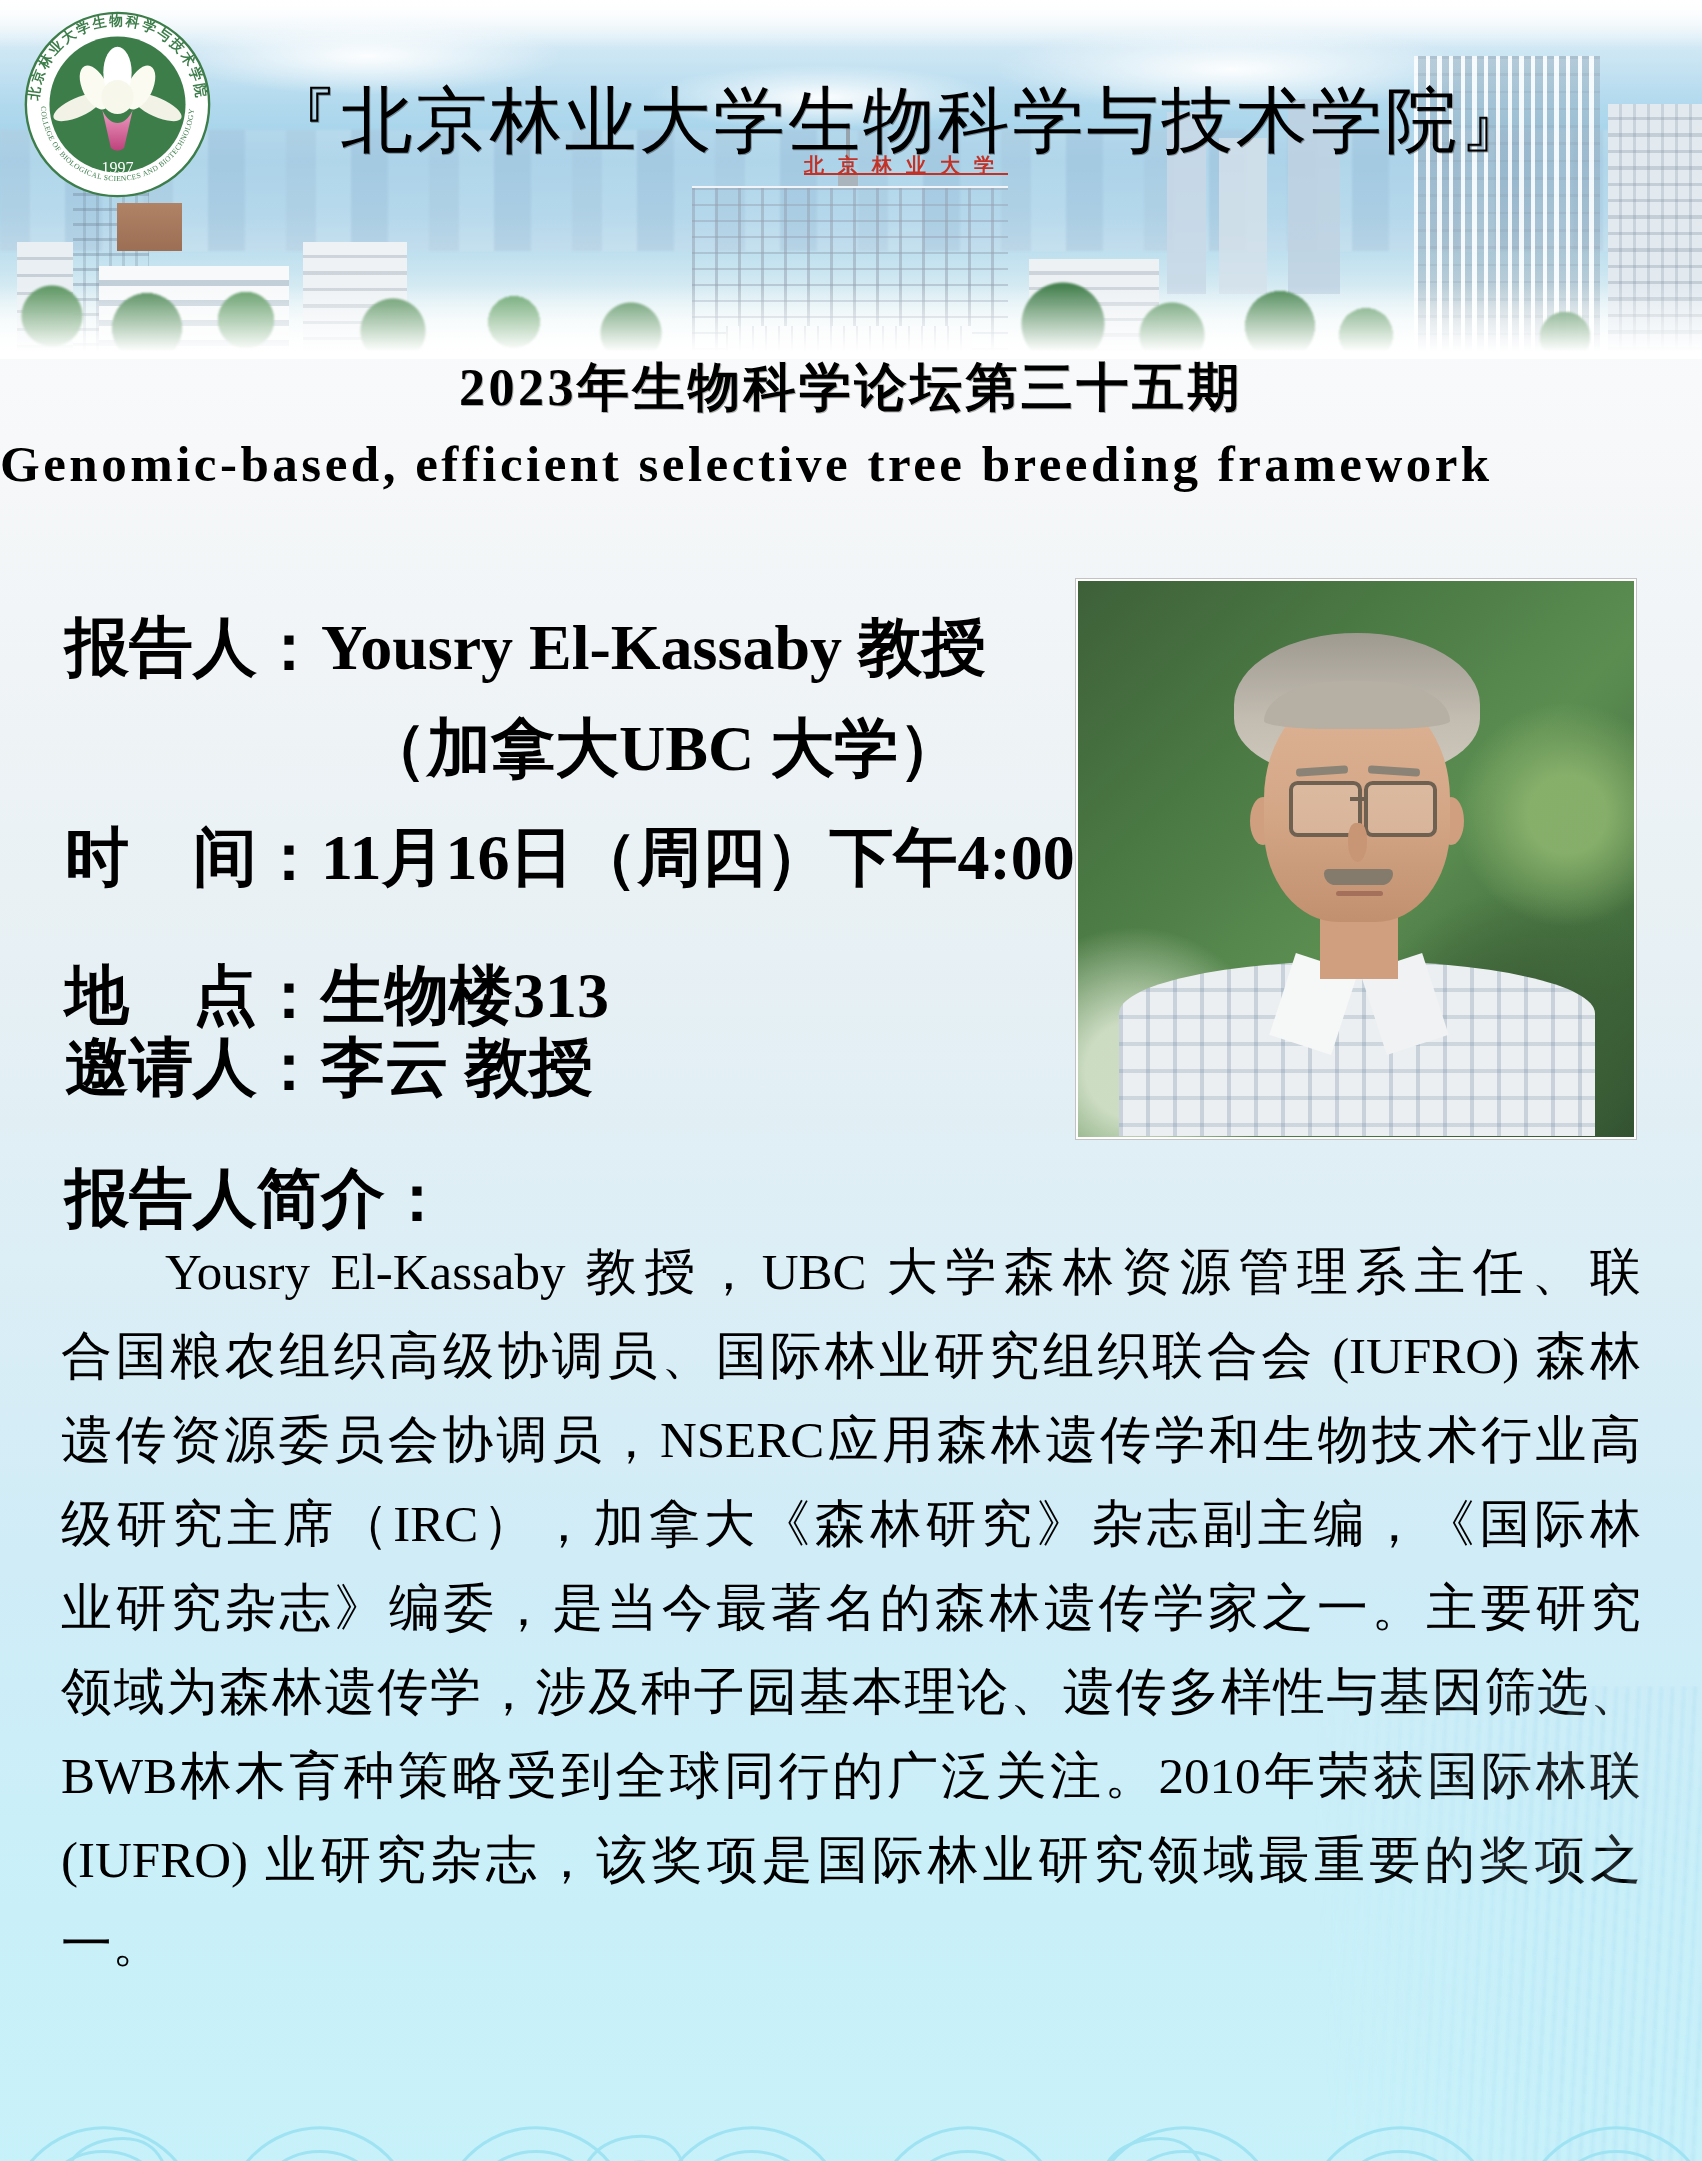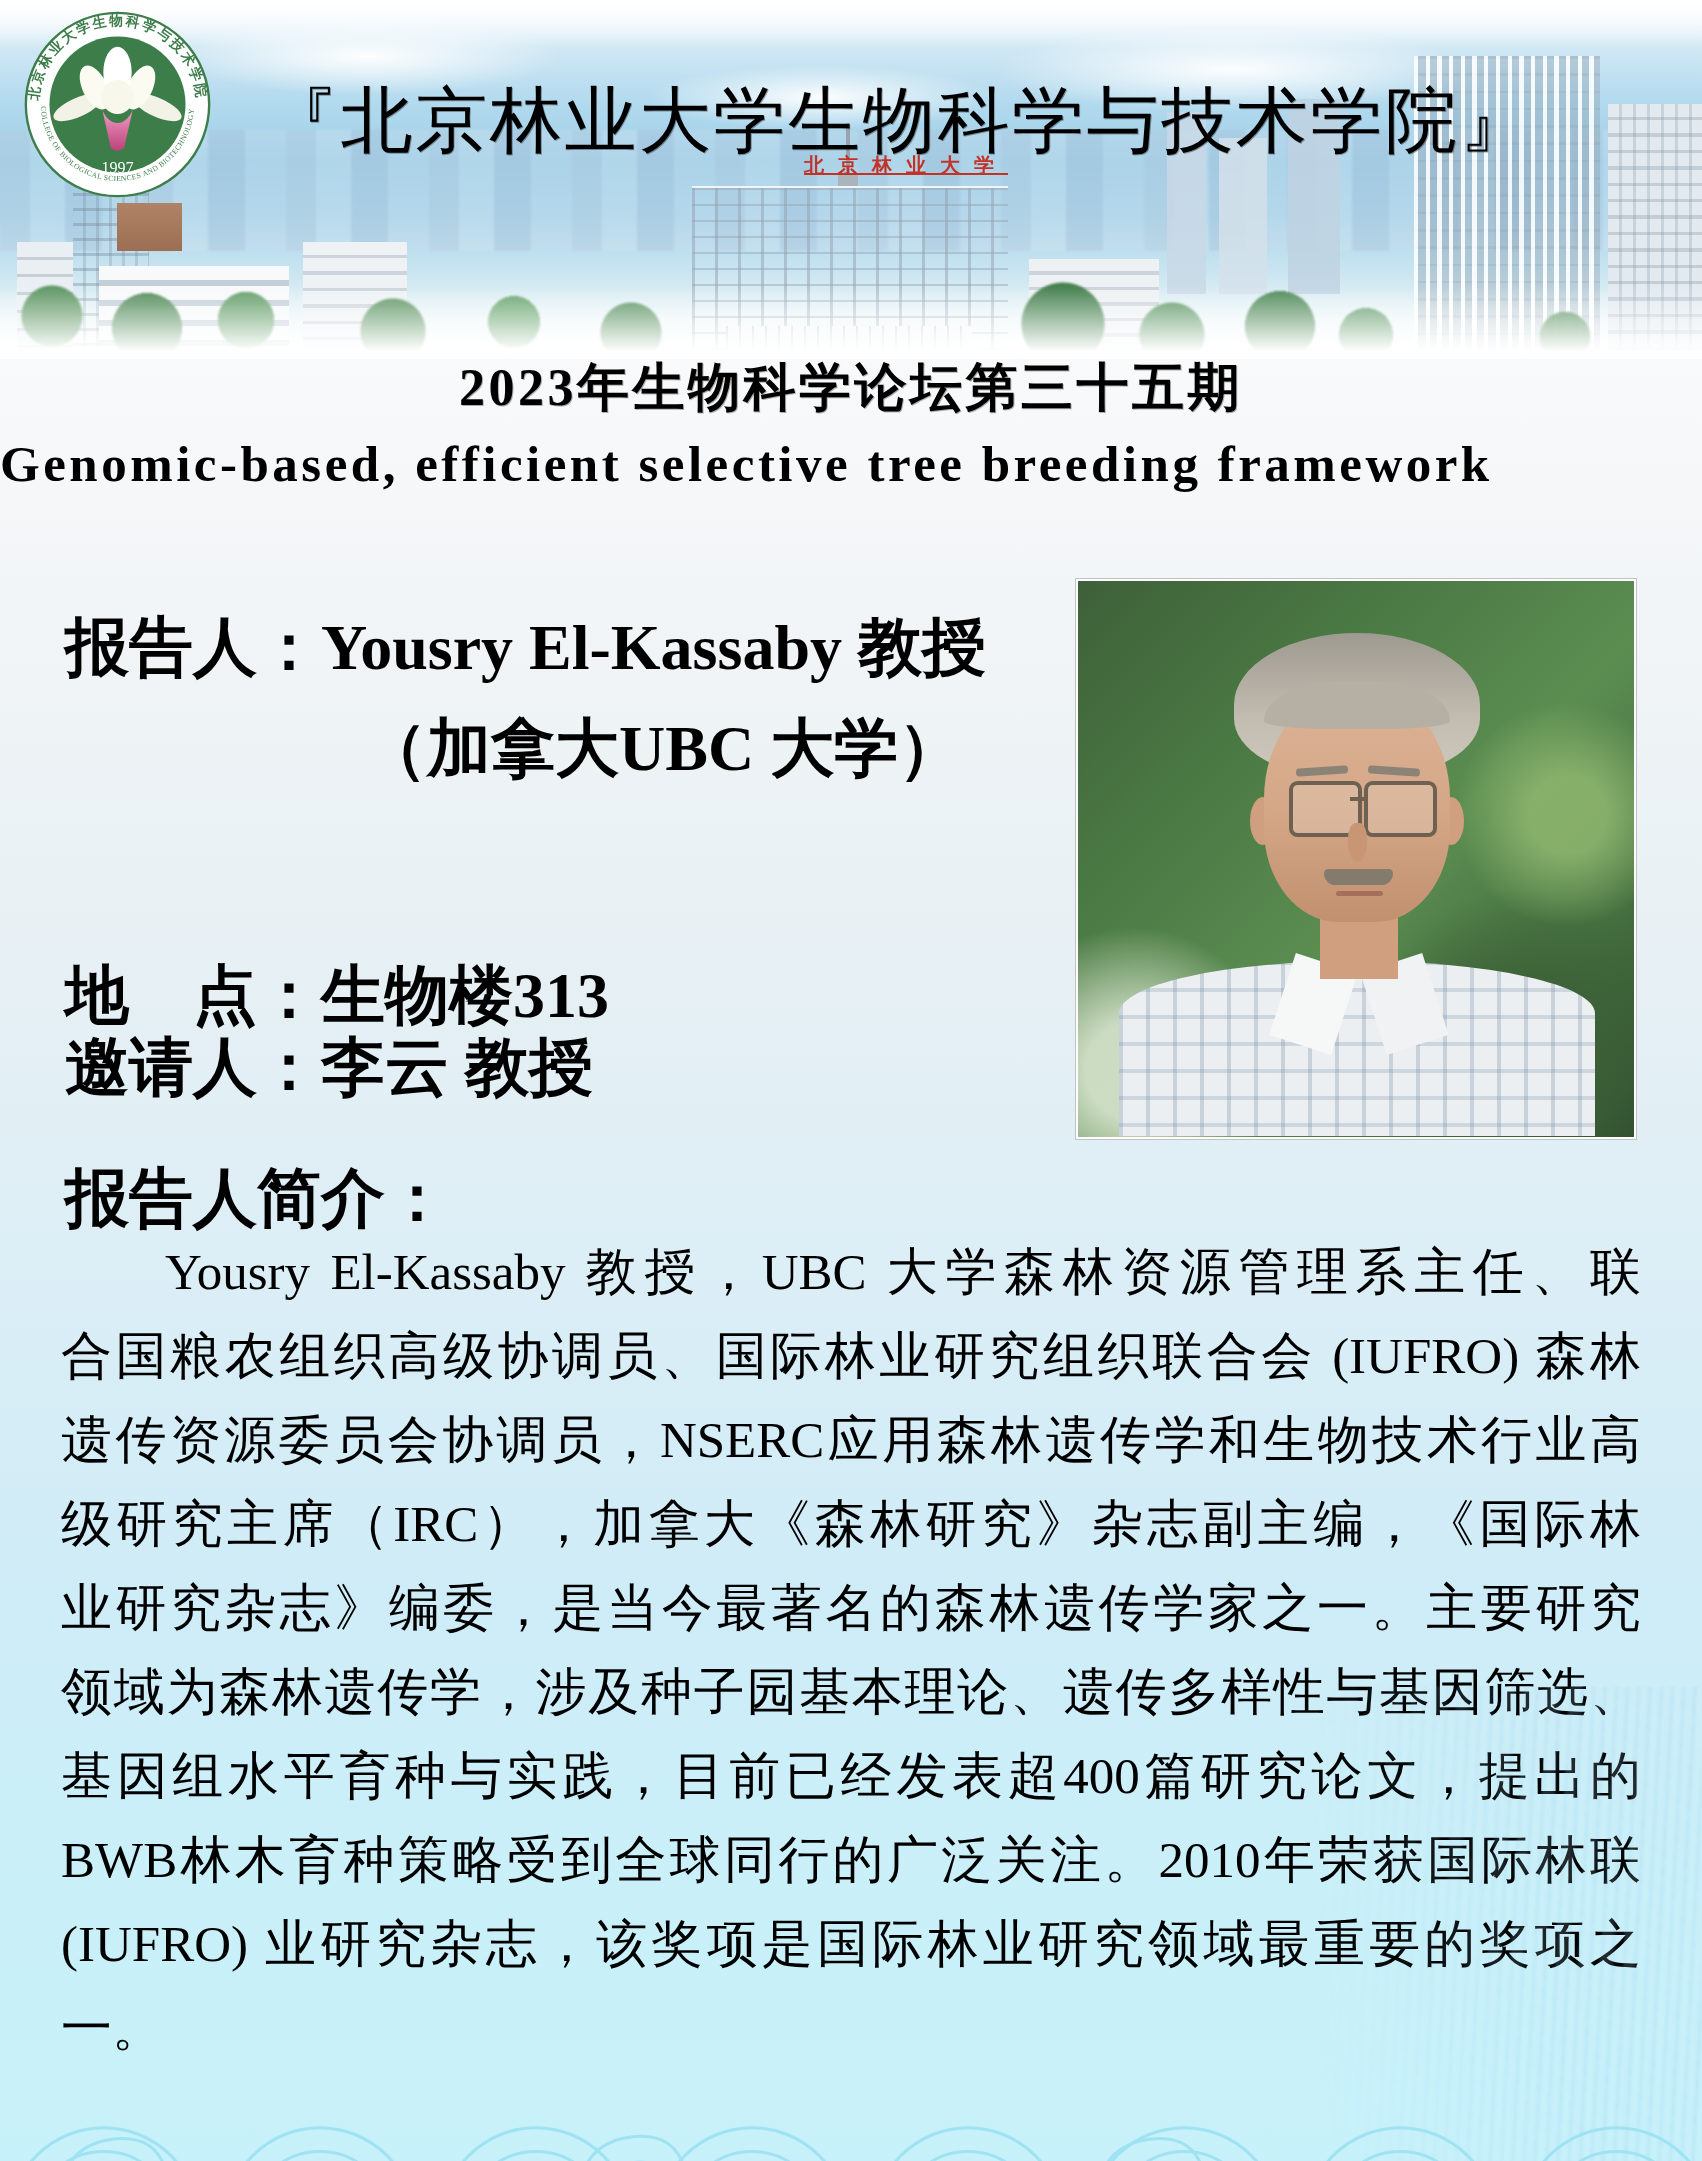--- a/index.html
+++ b/index.html
@@ -202,20 +202,21 @@
       <path d="M84,106 C92,124 108,124 116,106 L107,146 Q100,152 93,146 Z" fill="url(#pinkg)"></path>
     </g>
     <text x="100" y="172" text-anchor="middle" font-size="17" fill="#ffffff">1997</text>
   </svg>
 
   <div class="title-cn">2023年生物科学论坛第三十五期</div>
   <div class="title-en">Genomic-based, efficient selective tree breeding framework</div>
 
   <div class="info-row row-speaker"><span>报告人：</span><span class="lat">Yousry El-Kassaby</span><span> 教授</span></div>
   <div class="info-row row-affil">（加拿大UBC 大学）</div>
+  <div class="info-row row-time"><span>时　间：</span><span>11月16日（周四）下午4:00</span></div>
   <div class="info-row row-venue"><span>地　点：</span><span>生物楼313</span></div>
   <div class="info-row row-host"><span>邀请人：</span><span>李云 教授</span></div>
 
   <div class="photo">
     <div class="p-shirt"></div>
     <div class="p-collar-l"></div>
     <div class="p-collar-r"></div>
     <div class="p-neck"></div>
     <div class="p-hair"></div>
     <div class="p-ear-l"></div>
@@ -233,21 +234,20 @@
   </div>
 
   <div class="bio-heading">报告人简介：</div>
   <div class="bio">
     <div class="bio-line first">Yousry El-Kassaby 教授，UBC 大学森林资源管理系主任、联</div>
     <div class="bio-line">合国粮农组织高级协调员、国际林业研究组织联合会 (IUFRO) 森林</div>
     <div class="bio-line">遗传资源委员会协调员，NSERC应用森林遗传学和生物技术行业高</div>
     <div class="bio-line">级研究主席（IRC），加拿大《森林研究》杂志副主编，《国际林</div>
     <div class="bio-line">业研究杂志》编委，是当今最著名的森林遗传学家之一。主要研究</div>
     <div class="bio-line">领域为森林遗传学，涉及种子园基本理论、遗传多样性与基因筛选、</div>
-    <div class="bio-line">基因组水平育种与实践，目前已经发表超400篇研究论文，提出的</div>
     <div class="bio-line">BWB林木育种策略受到全球同行的广泛关注。2010年荣获国际林联</div>
     <div class="bio-line">(IUFRO) 业研究杂志，该奖项是国际林业研究领域最重要的奖项之</div>
     <div class="bio-line last">一。</div>
   </div>
 
   <div class="stream"></div>
 
   <svg class="waves" viewBox="0 0 3938 700">
     <defs>
       <g id="arcset" fill="none" stroke="#9fe3f3" stroke-width="7">

